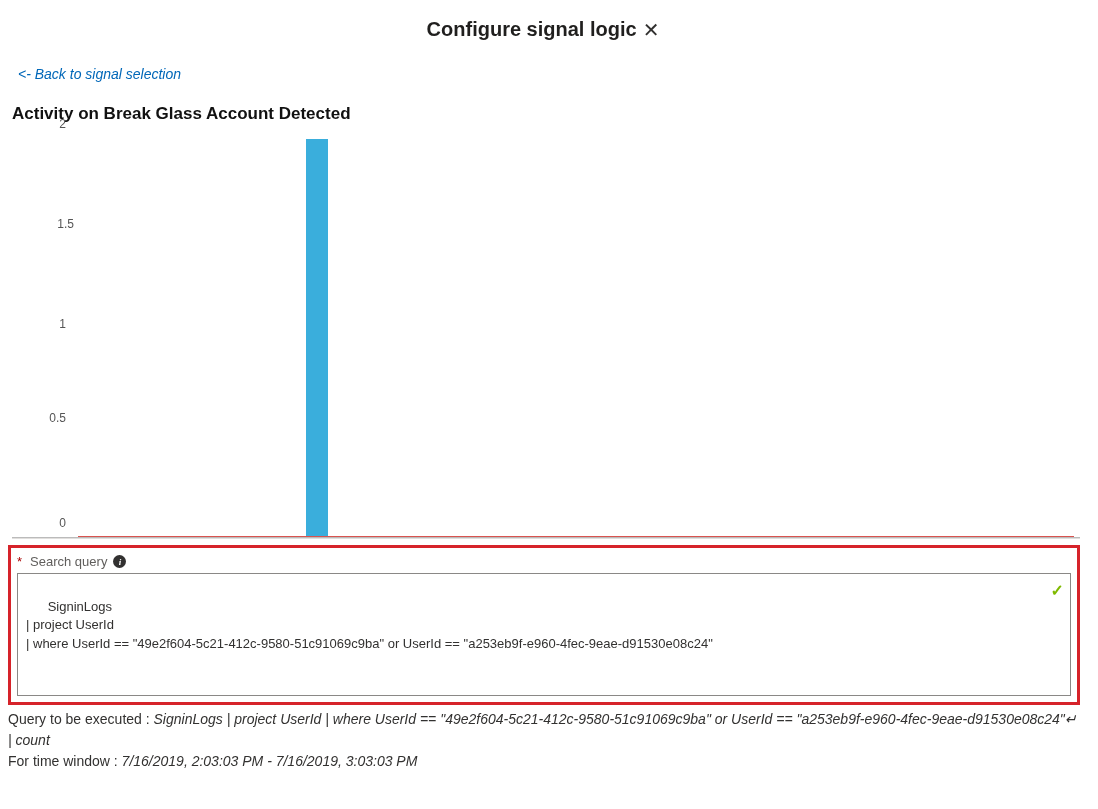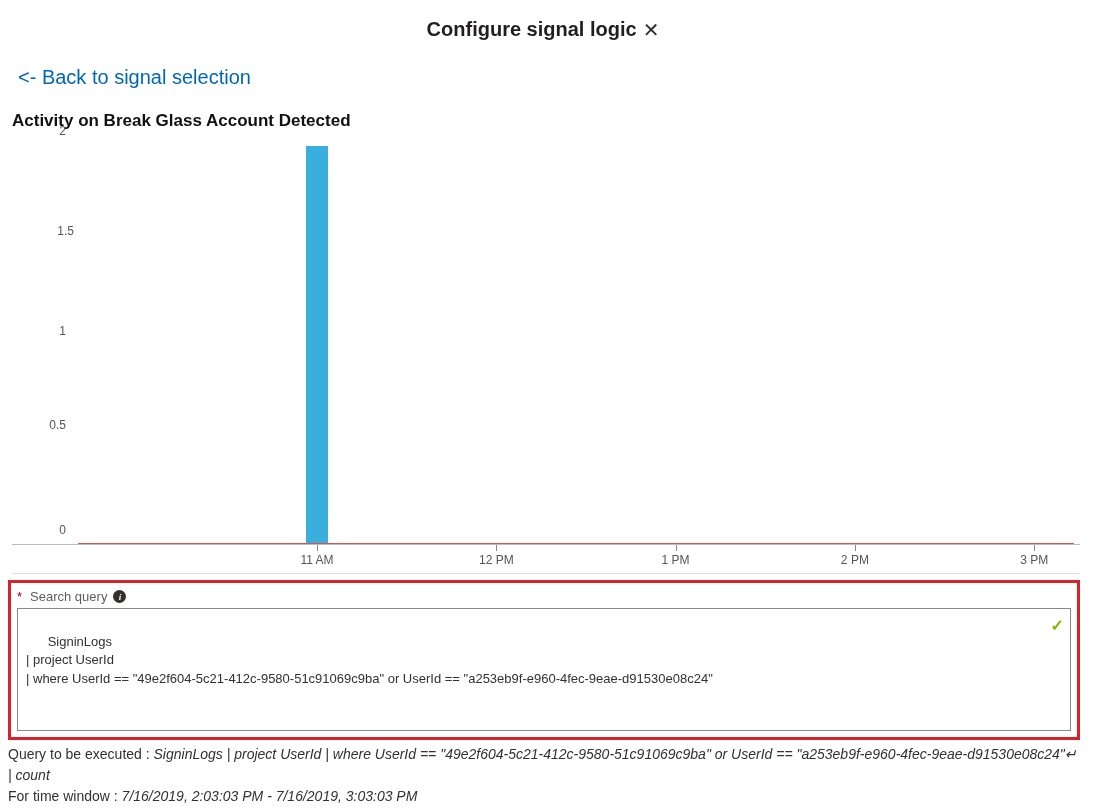--- a/index.html
+++ b/index.html
@@ -20,23 +20,24 @@
       padding: 10px 6px 18px 10px;
     }
     .panel-title { font-size: 20px; font-weight: 600; color: #201f1e; }
     .close-btn {
       font-size: 20px; line-height: 1; color: #323130;
       cursor: pointer; padding: 2px 6px; font-family: Arial, sans-serif;
     }
     .back-link {
       display: block;
       color: #0067b8;
-      font-size: 20px;
+      font-size: 14px;
       padding: 6px 0 22px 10px;
       cursor: pointer;
+      font-style: italic;
     }
     .section-title {
       font-size: 17px;
       font-weight: 700;
       color: #111;
       padding: 0 0 12px 0;
     }
     .chart-wrap { border-bottom: 1px solid #e1dfdd; padding-bottom: 0; margin-left: 4px; }
     .chart {
       position: relative;
@@ -147,32 +148,20 @@
       <div class="plot-area" id="plot-area">
         <div class="baseline"></div>
       <div class="bar" style="height: 397px; left: calc(24% - 11px);"></div>
         </div>
     <div class="y-tick" style="bottom: 0px; left: 34px;">0</div>
         <div class="y-tick" style="bottom: 105px; left: 34px;">0.5</div>
         <div class="y-tick" style="bottom: 199.5px; left: 34px;">1</div>
         <div class="y-tick" style="bottom: 299.25px; left: 34px; margin-left: 8px;">1.5</div>
         <div class="y-tick" style="bottom: 399px; left: 34px;">2</div>
       </div>
-    <div class="x-axis" id="x-axis">
-        <div class="x-tick-line" style="left: 24%;"></div>
-        <div class="x-tick-label" style="left: 24%;">11 AM</div>
-        <div class="x-tick-line" style="left: 42%;"></div>
-        <div class="x-tick-label" style="left: 42%;">12 PM</div>
-        <div class="x-tick-line" style="left: 60%;"></div>
-        <div class="x-tick-label" style="left: 60%;">1 PM</div>
-        <div class="x-tick-line" style="left: 78%;"></div>
-        <div class="x-tick-label" style="left: 78%;">2 PM</div>
-        <div class="x-tick-line" style="left: 96%;"></div>
-        <div class="x-tick-label" style="left: 96%;">3 PM</div>
-      </div>
   </div>
 
   <div class="highlight-box">
     <div class="field-label">
       <span class="req-star">*</span>
       <span>Search query</span>
       <span class="info-icon">i</span>
     </div>
     <div class="query-box">
       <span>SigninLogs

